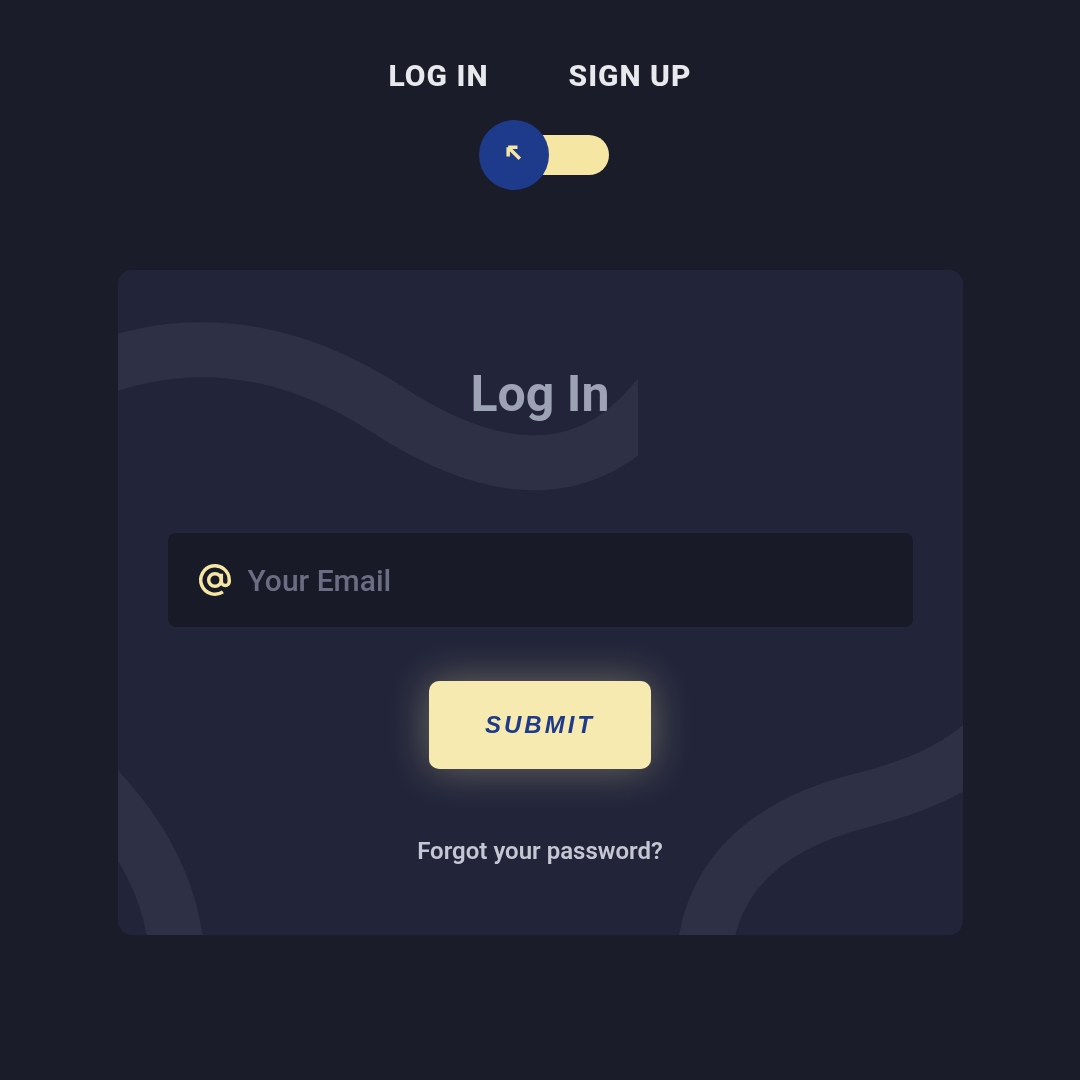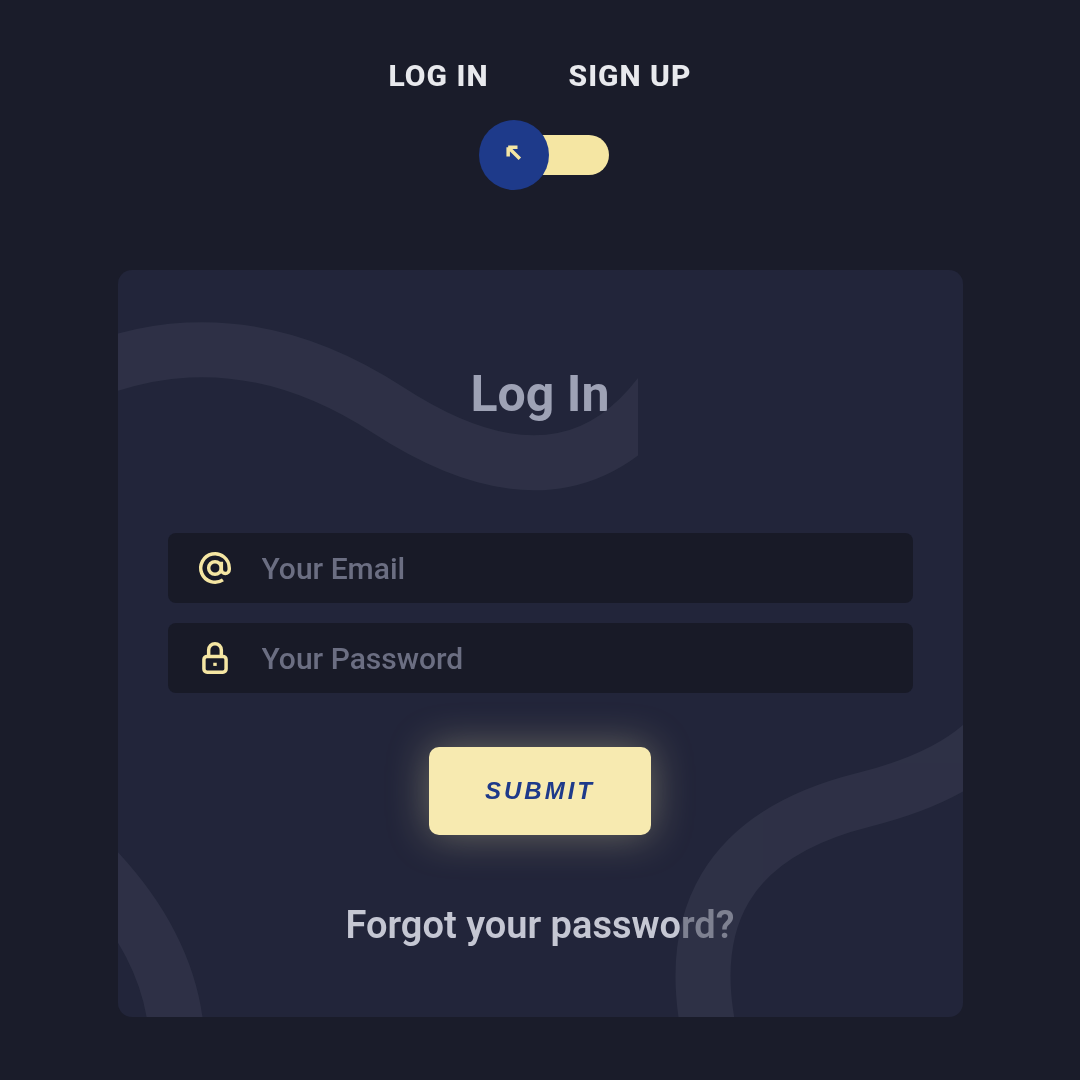--- a/index.html
+++ b/index.html
@@ -101,24 +101,24 @@
       color: #9ea2b5;
       font-size: 50px;
       font-weight: 700;
       text-align: center;
       margin-bottom: 110px;
     }
     
     .input-group {
       background: #181a27;
       border-radius: 8px;
-      padding: 16px 28px;
+      padding: 28px 28px;
       display: flex;
       align-items: center;
-      gap: 28px;
+      gap: 14px;
       margin-bottom: 20px;
     }
     
     .input-icon {
       width: 38px;
       height: 38px;
       display: flex;
       align-items: center;
       justify-content: center;
       flex-shrink: 0;
@@ -161,21 +161,21 @@
       letter-spacing: 3px;
       cursor: pointer;
       box-shadow: 0 0 40px rgba(247, 234, 176, 0.35);
       font-style: italic;
     }
     
     .forgot-link {
       display: block;
       text-align: center;
       color: #c5c7d3;
-      font-size: 38px;
+      font-size: 24px;
       font-weight: 600;
       margin-top: 68px;
       cursor: pointer;
     }
   </style>
 </head>
 <body>
 
 <div class="tabs">
   <div class="tab">LOG IN</div>
@@ -210,27 +210,17 @@
   <div class="input-group">
     <span class="input-icon">
       <svg viewBox="0 0 24 24">
         <circle cx="12" cy="12" r="4"></circle>
         <path d="M16 8 v5 a2.5 2.5 0 0 0 5 0 v-1 a9 9 0 1 0 -4 7.5"></path>
       </svg>
     </span>
     <input type="email" class="input-field" placeholder="Your Email" style="">
   </div>
 
-  <div class="input-group">
-    <span class="input-icon">
-      <svg viewBox="0 0 24 24">
-        <rect x="5" y="11" width="14" height="10" rx="2"></rect>
-        <path d="M8 11 V7 a4 4 0 0 1 8 0 v4"></path>
-        <line x1="12" y1="15" x2="12" y2="17"></line>
-      </svg>
-    </span>
-    <input type="password" class="input-field" placeholder="Your Password" style="">
-  </div>
 
   <button class="submit-button">SUBMIT</button>
 
   <a class="forgot-link">Forgot your password?</a>
 </div>
 
 </body></html>

